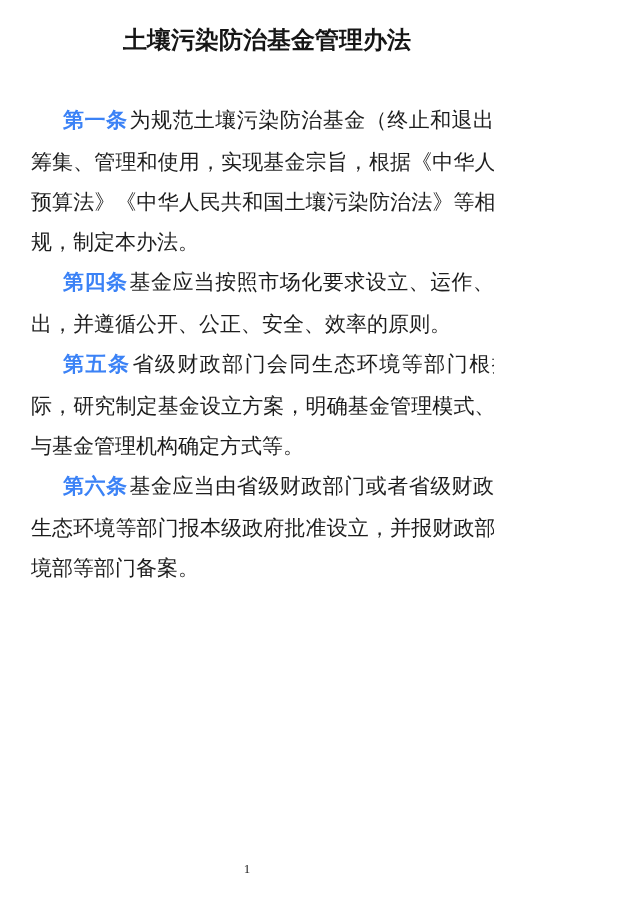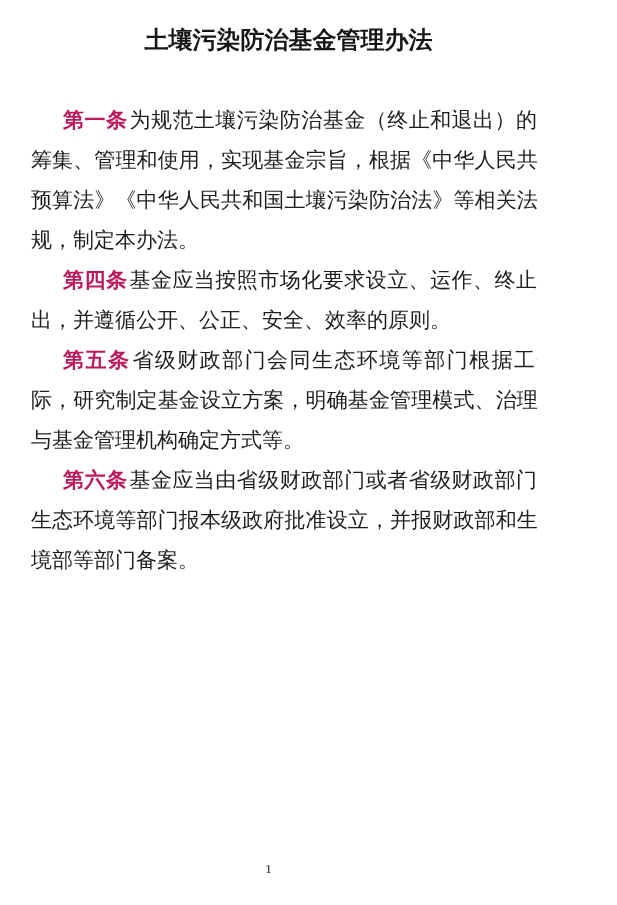--- a/index.html
+++ b/index.html
@@ -6,21 +6,20 @@
     margin: 0;
     padding: 0;
     background: #ffffff;
   }
   .page {
     position: relative;
     width: 494px;
     height: 905px;
     background: #ffffff;
     overflow: hidden;
-    padding-left: 43px;
   }
   .doc-title {
     position: absolute;
     top: 25px;
     left: 0;
     width: 100%;
     margin: 0;
     text-align: center;
     transform: translateX(20px);
     font-family: "Liberation Sans", "DejaVu Sans", sans-serif;
@@ -41,23 +40,23 @@
     color: #1d1d1d;
     text-align: justify;
     text-justify: inter-ideograph;
   }
   p.article {
     margin: 0;
     padding: 0;
     text-indent: 32px;
   }
   .article-label {
-    font-family: Liberation Sans, sans-serif;
+    font-family: Liberation Mono, monospace;
     font-weight: bold;
-    color: #be185d;
+    color: #3b82f6;
     margin-right: 2px;
   }
   .page-number {
     position: absolute;
     top: 860px;
     left: 0;
     width: 100%;
     text-align: center;
     font-family: "Liberation Serif", "DejaVu Serif", serif;
     font-size: 13px;

